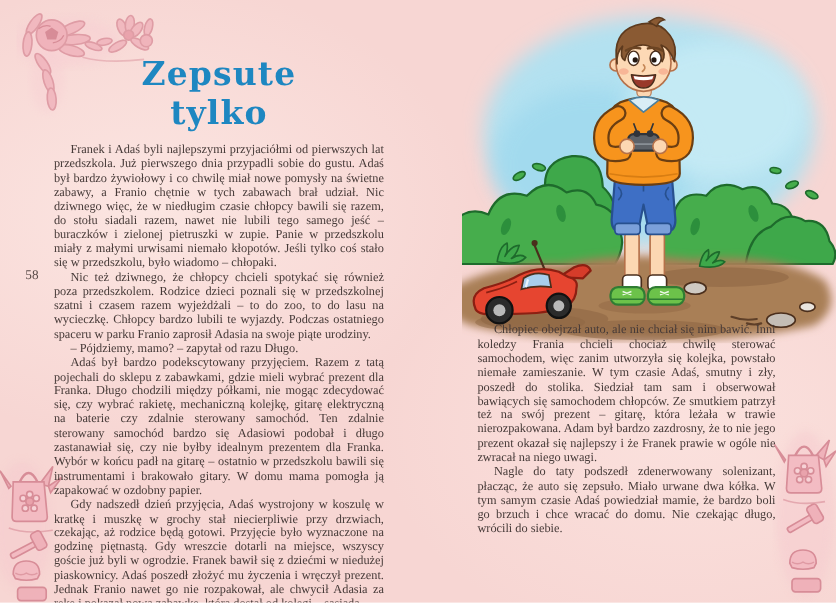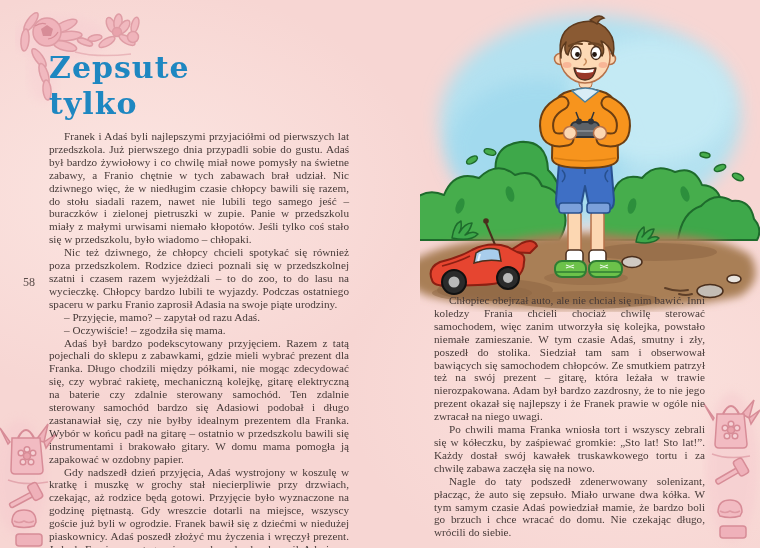--- a/index.html
+++ b/index.html
@@ -8,28 +8,28 @@
     background:
       radial-gradient(ellipse 420px 300px at 18% 35%, rgba(252,231,227,.9) 0%, rgba(252,231,227,0) 70%),
       radial-gradient(ellipse 400px 300px at 82% 70%, rgba(252,228,224,.8) 0%, rgba(252,228,224,0) 70%),
       #f7d6d3;
     font-family:"Liberation Serif", serif;
   }
   .title{
     position:absolute;left:49px;top:50px;width:300px;margin:0;
     font-family:"DejaVu Serif", serif;font-weight:bold;
     font-size:30px;line-height:36px;letter-spacing:1px;
-    color:#1e87c1;
+    color:#1e87c1;text-align:center;
   }
   .text-col{position:absolute;color:#463a38;text-align:justify;}
   .text-col.left{left:49px;top:130px;width:300px;font-size:11.2px;line-height:12.9px;}
   .text-col.right{left:434px;top:294px;width:271px;font-size:11.2px;line-height:12.9px;}
   .para{margin:0;text-indent:15px;}
   .page-num{
-    position:absolute;left:14px;top:275px;width:30px;text-align:center;
+    position:absolute;left:14px;top:243px;width:30px;text-align:center;
     font-size:12px;color:#5a4c49;
   }
   .illustration{position:absolute;left:420px;top:0;}
   .deco{position:absolute;}
   .deco-tl{left:15px;top:10px;}
   .deco-bl{left:0;top:410px;}
   .deco-br{left:702px;top:382px;}
 </style>
 </head>
 <body>
@@ -128,22 +128,21 @@
     </g>
   </svg>
 
   <div class="page-num">58</div>
 
   <div>
     <h1 class="title"><span>Zepsute</span><br><span>tylko</span></h1>
     <div class="text-col left">
       <p class="para">Franek i Adaś byli najlepszymi przyjaciółmi od pierwszych lat przedszkola. Już pierwszego dnia przypadli sobie do gustu. Adaś był bardzo żywiołowy i co chwilę miał nowe pomysły na świetne zabawy, a Franio chętnie w tych zabawach brał udział. Nic dziwnego więc, że w niedługim czasie chłopcy bawili się razem, do stołu siadali razem, nawet nie lubili tego samego jeść – buraczków i zielonej pietruszki w zupie. Panie w przedszkolu miały z małymi urwisami niemało kłopotów. Jeśli tylko coś stało się w przedszkolu, było wiadomo – chłopaki.</p>
       <p class="para">Nic też dziwnego, że chłopcy chcieli spotykać się również poza przedszkolem. Rodzice dzieci poznali się w przedszkolnej szatni i czasem razem wyjeżdżali – to do zoo, to do lasu na wycieczkę. Chłopcy bardzo lubili te wyjazdy. Podczas ostatniego spaceru w parku Franio zaprosił Adasia na swoje piąte urodziny.</p>
-      <p class="para">– Przyjęcie, mamo? – zapytał od razu Adaś.</p>
-      <p class="para">– Oczywiście! – zgodziła się mama.</p>
+      <p class="para">– Pójdziemy, mamo? – zapytał od razu Długo.</p>
       <p class="para">Adaś był bardzo podekscytowany przyjęciem. Razem z tatą pojechali do sklepu z zabawkami, gdzie mieli wybrać prezent dla Franka. Długo chodzili między półkami, nie mogąc zdecydować się, czy wybrać rakietę, mechaniczną kolejkę, gitarę elektryczną na baterie czy zdalnie sterowany samochód. Ten zdalnie sterowany samochód bardzo się Adasiowi podobał i długo zastanawiał się, czy nie byłby idealnym prezentem dla Franka. Wybór w końcu padł na gitarę – ostatnio w przedszkolu bawili się instrumentami i brakowało gitary. W domu mama pomogła ją zapakować w ozdobny papier.</p>
       <p class="para">Gdy nadszedł dzień przyjęcia, Adaś wystrojony w koszulę w kratkę i muszkę w grochy stał niecierpliwie przy drzwiach, czekając, aż rodzice będą gotowi. Przyjęcie było wyznaczone na godzinę piętnastą. Gdy wreszcie dotarli na miejsce, wszyscy goście już byli w ogrodzie. Franek bawił się z dziećmi w niedużej piaskownicy. Adaś poszedł złożyć mu życzenia i wręczył prezent. Jednak Franio nawet go nie rozpakował, ale chwycił Adasia za rękę i pokazał nową zabawkę, którą dostał od kolegi – sąsiada.</p>
     </div>
   </div>
 
   <div>
     <svg class="illustration" width="340" height="312" viewBox="0 0 340 312">
       <defs>
         <filter id="b8" x="-40%" y="-40%" width="180%" height="180%">
             <feGaussianBlur stdDeviation="9"></feGaussianBlur>
@@ -279,18 +278,17 @@
             <path d="M 156 69 Q 165 71 174 69 L 173 72 Q 165 74 157 72 Z" fill="#fff" stroke="none"></path>
           </g>
           <ellipse cx="147" cy="65" rx="4.5" ry="3" fill="#f5a98e" opacity="0.75"></ellipse>
           <ellipse cx="183" cy="65" rx="4.5" ry="3" fill="#f5a98e" opacity="0.75"></ellipse>
         </g>
       </g>
     </svg>
 
     <div class="text-col right">
       <p class="para">Chłopiec obejrzał auto, ale nie chciał się nim bawić. Inni koledzy Frania chcieli chociaż chwilę sterować samochodem, więc zanim utworzyła się kolejka, powstało niemałe zamieszanie. W tym czasie Adaś, smutny i zły, poszedł do stolika. Siedział tam sam i obserwował bawiących się samochodem chłopców. Ze smutkiem patrzył też na swój prezent – gitarę, która leżała w trawie nierozpakowana. Adam był bardzo zazdrosny, że to nie jego prezent okazał się najlepszy i że Franek prawie w ogóle nie zwracał na niego uwagi.</p>
-      <p class="para">Po chwili mama Franka wniosła tort i wszyscy zebrali się w kółeczku, by zaśpiewać gromkie: „Sto lat! Sto lat!”. Każdy dostał swój kawałek truskawkowego tortu i za chwilę zabawa zaczęła się na nowo.</p>
       <p class="para">Nagle do taty podszedł zdenerwowany solenizant, płacząc, że auto się zepsuło. Miało urwane dwa kółka. W tym samym czasie Adaś powiedział mamie, że bardzo boli go brzuch i chce wracać do domu. Nie czekając długo, wrócili do siebie.</p>
     </div>
   </div>
 
 </div>
 
 </body></html>

